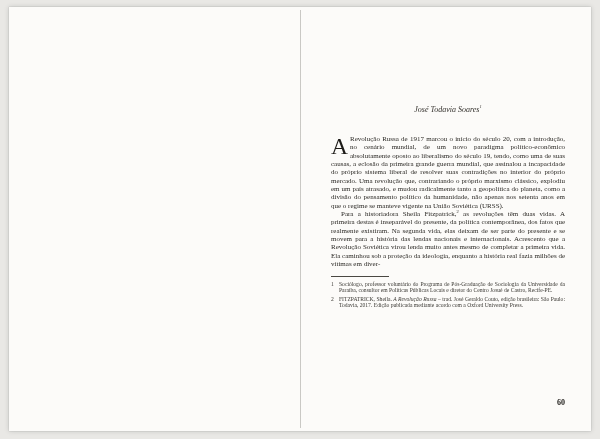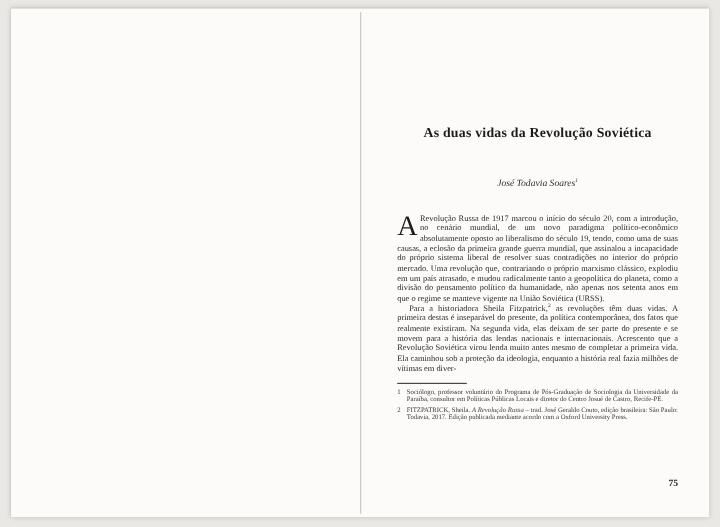--- a/index.html
+++ b/index.html
@@ -130,33 +130,32 @@
 <div class="stage">
   <div class="spread">
 
     <div class="left-page"></div>
 
     <div class="page-divider"></div>
 
     <div class="right-page">
       <div class="text-col">
 
-        <h1 class="article-title">As duas vidas da Revolução Soviética</h1>
 
         <div class="byline"><span>José Todavia Soares</span><sup>1</sup></div>
 
         <p class="para"><span class="dropcap">A</span><span>Revolução Russa de 1917 marcou o início do século 20, com a introdução, no cenário mundial, de um novo paradigma político-econômico absolutamente oposto ao liberalismo do século 19, tendo, como uma de suas causas, a eclosão da primeira grande guerra mundial, que assinalou a incapacidade do próprio sistema liberal de resolver suas contradições no interior do próprio mercado. Uma revolução que, contrariando o próprio marxismo clássico, explodiu em um país atrasado, e mudou radicalmente tanto a geopolítica do planeta, como a divisão do pensamento político da humanidade, não apenas nos setenta anos em que o regime se manteve vigente na União Soviética (URSS).</span></p>
 
         <p class="para indent"><span>Para a historiadora Sheila Fitzpatrick,</span><sup>2</sup><span> as revoluções têm duas vidas. A primeira destas é inseparável do presente, da política contemporânea, dos fatos que realmente existiram. Na segunda vida, elas deixam de ser parte do presente e se movem para a história das lendas nacionais e internacionais. Acrescento que a Revolução Soviética virou lenda muito antes mesmo de completar a primeira vida. Ela caminhou sob a proteção da ideologia, enquanto a história real fazia milhões de vítimas em diver-</span></p>
 
         <div class="footnote-divider"></div>
 
         <div class="footnote"><span class="fn-num">1</span><span>Sociólogo, professor voluntário do Programa de Pós-Graduação de Sociologia da Universidade da Paraíba, consultor em Políticas Públicas Locais e diretor do Centro Josué de Castro, Recife-PE.</span></div>
 
         <div class="footnote"><span class="fn-num">2</span><span>FITZPATRICK, Sheila. </span><span class="fn-italic">A Revolução Russa</span><span> – trad. José Geraldo Couto, edição brasileira: São Paulo: Todavia, 2017. Edição publicada mediante acordo com a Oxford University Press.</span></div>
 
       </div>
 
-      <div class="page-number">75</div>
+      <div class="page-number">60</div>
     </div>
 
   </div>
 </div>
 
 </body></html>

